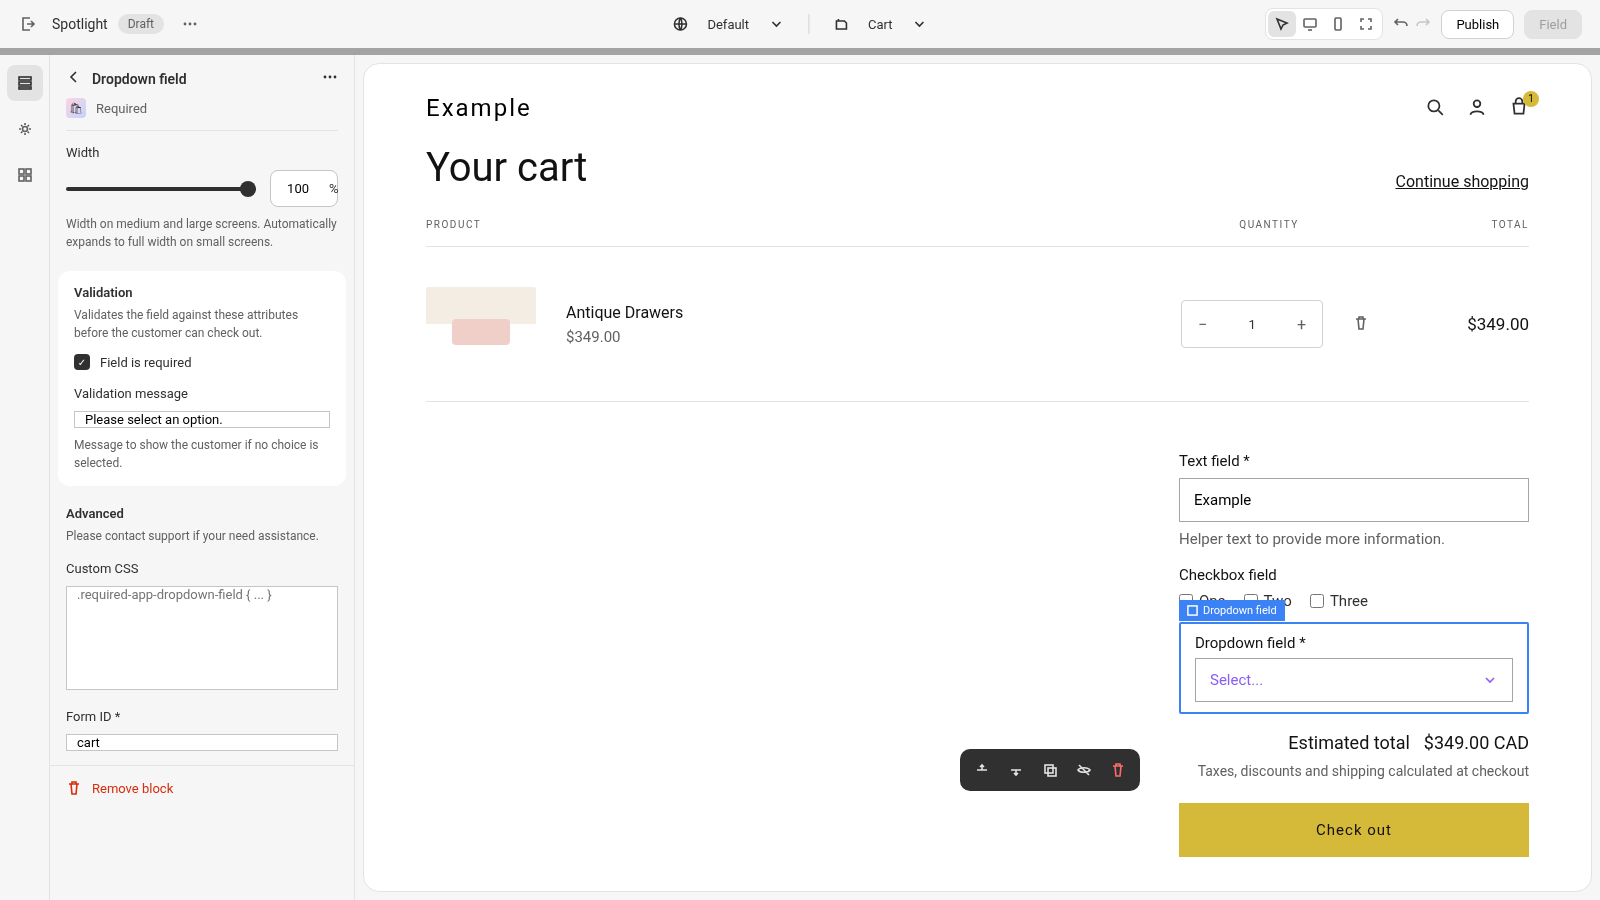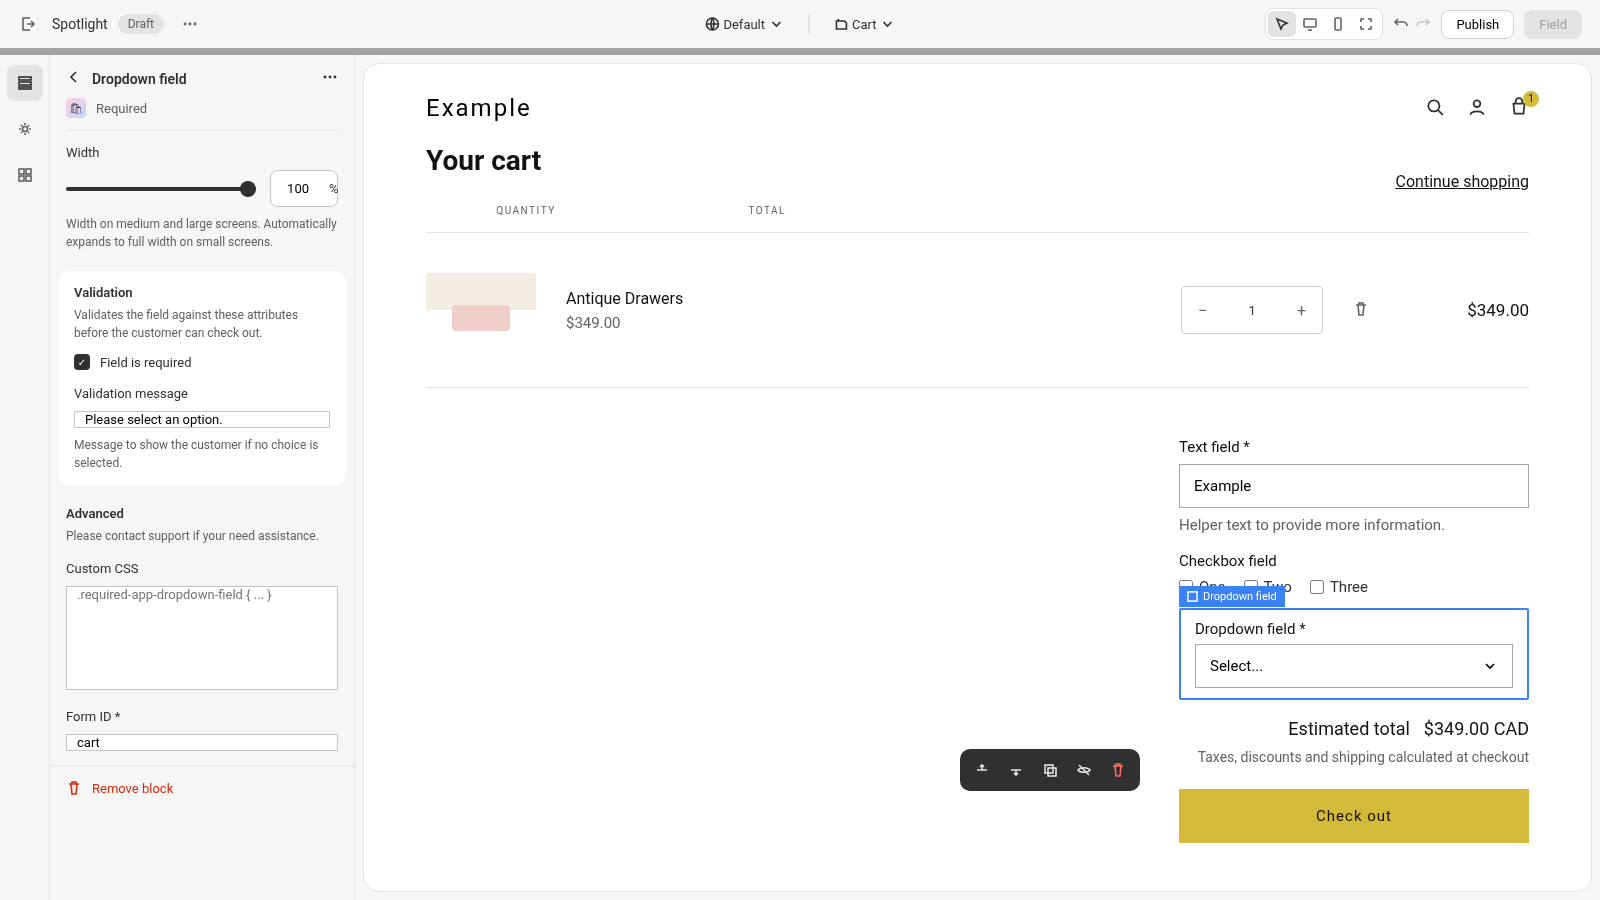--- a/index.html
+++ b/index.html
@@ -3,21 +3,21 @@
 <meta charset="utf-8">
 <style>
 *{margin:0;padding:0;box-sizing:border-box;font-family:-apple-system,BlinkMacSystemFont,"Segoe UI",Roboto,sans-serif}
 body{background:#f6f6f7;font-size:13px;color:#303030;overflow:hidden;width:1600px;height:900px}
 .topbar{display:flex;align-items:center;height:55px;padding:0 18px;border-bottom:7px solid #a3a3a3;background:#f6f6f7}
 .exit-icon{width:20px;height:20px;display:flex;align-items:center;justify-content:center;color:#616161;margin-right:14px}
 .theme-name{font-size:14px;color:#303030;margin-right:10px}
 .draft-badge{background:#e3e3e3;border-radius:10px;padding:3px 10px;font-size:12px;color:#616161;margin-right:14px}
 .more-icon{color:#616161;display:flex;padding:4px;border-radius:6px}
 .top-center{position:absolute;left:50%;transform:translateX(-50%);display:flex;align-items:center;gap:14px}
-.center-item{display:flex;align-items:center;gap:3px;color:#303030;padding:6px 10px}
+.center-item{display:flex;align-items:center;gap:19px;color:#303030;padding:6px 10px}
 .divider-v{width:1px;height:20px;background:#d1d1d1}
 .top-right{margin-left:auto;display:flex;align-items:center;gap:10px}
 .device-group{display:flex;background:#fff;border:1px solid #e1e3e5;border-radius:8px;padding:2px}
 .device-btn{width:28px;height:26px;display:flex;align-items:center;justify-content:center;border-radius:6px;color:#616161}
 .device-btn.active{background:#e3e3e3;color:#303030}
 .top-btn{padding:6px 14px;border:1px solid #d1d1d1;border-radius:8px;background:#fff;font-size:13px}
 .top-btn.save{background:#e3e3e3;color:#9e9e9e;border-color:#e3e3e3}
 .undo-redo{display:flex;gap:6px;color:#616161}
 .undo-redo span:last-child{color:#c5c5c5}
 .main{display:flex;height:845px}
@@ -48,21 +48,21 @@
 .textarea{height:104px;resize:none}
 .remove-row{display:flex;align-items:center;gap:10px;padding:14px 16px;color:#d82c0d;border-top:1px solid #e1e3e5}
 .preview{flex:1;padding:8px;position:relative}
 .frame{background:#fff;border:1px solid #e1e3e5;border-radius:16px;height:100%;overflow:hidden;position:relative}
 .store{padding:30px 62px}
 .store-header{display:flex;align-items:center;margin-bottom:22px}
 .store-name{font-size:24px;letter-spacing:2px;color:#000}
 .store-icons{margin-left:auto;display:flex;gap:22px;align-items:center;color:#303030}
 .cart-icon-wrap{position:relative}
 .cart-badge{position:absolute;top:-6px;right:-10px;background:#d5b938;color:#000;font-size:10px;border-radius:50%;width:16px;height:16px;display:flex;align-items:center;justify-content:center}
-.cart-title{font-size:28px;font-weight:700;margin-bottom:28px;color:#121212}
+.cart-title{font-size:40px;font-weight:400;margin-bottom:28px;color:#121212}
 .continue{position:absolute;right:62px;top:108px;text-decoration:underline;color:#121212;font-size:16px}
 .cart-table-head{display:flex;font-size:10px;letter-spacing:1.5px;color:#616161;padding-bottom:16px;border-bottom:1px solid #e1e3e5}
 .col-prod{flex:1}
 .col-qty{width:200px;text-align:center}
 .col-total{width:160px;text-align:right}
 .cart-row{display:flex;align-items:center;padding:40px 0;border-bottom:1px solid #e1e3e5}
 .prod-img{width:110px;height:74px;background:linear-gradient(180deg,#f4ede4 50%,#fff 50%);border-radius:2px;margin-right:30px;position:relative}
 .prod-img::after{content:"";position:absolute;left:26px;right:26px;bottom:16px;height:26px;background:#f1cfc9;border-radius:4px}
 .prod-info{flex:1}
 .prod-name{font-size:16px;color:#121212;margin-bottom:6px}
@@ -74,21 +74,21 @@
 .forms{margin-top:50px;margin-left:auto;width:350px}
 .form-label{font-size:15px;margin-bottom:8px;color:#121212}
 .form-input{width:100%;border:1px solid #a5a5a5;padding:12px 14px;font-size:15px;margin-bottom:8px;outline:none}
 .helper{font-size:15px;color:#616161;margin-bottom:18px}
 .chk-group{display:flex;gap:18px;margin-bottom:12px;font-size:15px}
 .chk-group label{display:flex;align-items:center;gap:6px}
 .chk-group input{width:14px;height:14px}
 .dd-wrap{position:relative;border:2px solid #3b82f6;border-radius:2px;padding:0}
 .dd-tag{position:absolute;top:-24px;left:-2px;background:#3b82f6;color:#fff;font-size:11px;padding:4px 8px;display:flex;align-items:center;gap:5px}
 .dd-inner{padding:10px 14px}
-.dd-select{width:100%;border:1px solid #a5a5a5;padding:12px 14px;font-size:15px;margin-top:6px;display:flex;justify-content:space-between;align-items:center;color:#000000}
+.dd-select{width:100%;border:1px solid #a5a5a5;padding:12px 14px;font-size:15px;margin-top:6px;display:flex;justify-content:space-between;align-items:center;color:#8b5cf6}
 .floating-bar{position:absolute;bottom:100px;left:50%;transform:translateX(-18px);background:#303030;border-radius:10px;display:flex;padding:6px;gap:2px}
 .fb-btn{width:32px;height:30px;display:flex;align-items:center;justify-content:center;color:#e3e3e3;border-radius:6px}
 .fb-btn.del{color:#ff6b6b}
 .est-total{text-align:right;font-size:18px;color:#121212;margin-top:18px}
 .est-total span:last-child{margin-left:14px}
 .tax-note{text-align:right;font-size:14px;color:#616161;margin-top:10px}
 .checkout{width:100%;background:#d5b938;border:none;padding:18px;font-size:15px;letter-spacing:1px;margin-top:24px;color:#121212}
 svg{width:16px;height:16px}
 .sc{stroke:currentColor;stroke-width:1.6;fill:none}
 </style>
@@ -267,20 +267,21 @@
                   <path d="M3 16c1-4 11-4 12 0"></path>
                 </svg></span>
             <span class="cart-icon-wrap"><svg class="sc" viewBox="0 0 18 18" style="width:20px;height:20px">
                   <path d="M4 6h10l-1 9H5zM6 6V4a3 3 0 016 0v2"></path>
                 </svg><span class="cart-badge">1</span></span>
           </div>
         </div>
         <div class="cart-title">Your cart</div>
         <a class="continue">Continue shopping</a>
         <div class="cart-table-head">
+          <span class="col-prod">PRODUCT</span>
           <span class="col-qty">QUANTITY</span>
           <span class="col-total">TOTAL</span>
         </div>
         <div class="cart-row">
           <div class="prod-img"></div>
           <div class="prod-info">
             <div class="prod-name">Antique Drawers</div>
             <div class="prod-price">$349.00</div>
           </div>
           <div class="qty-control">

